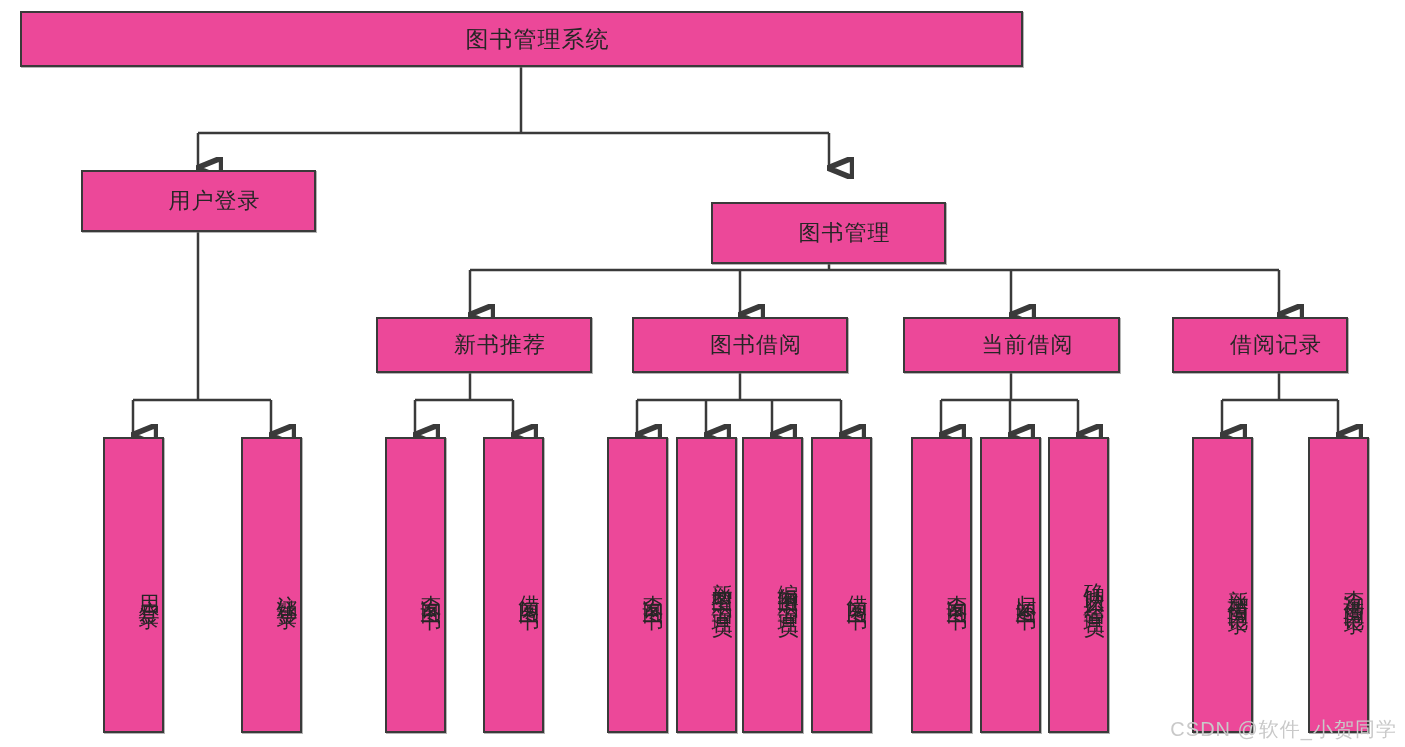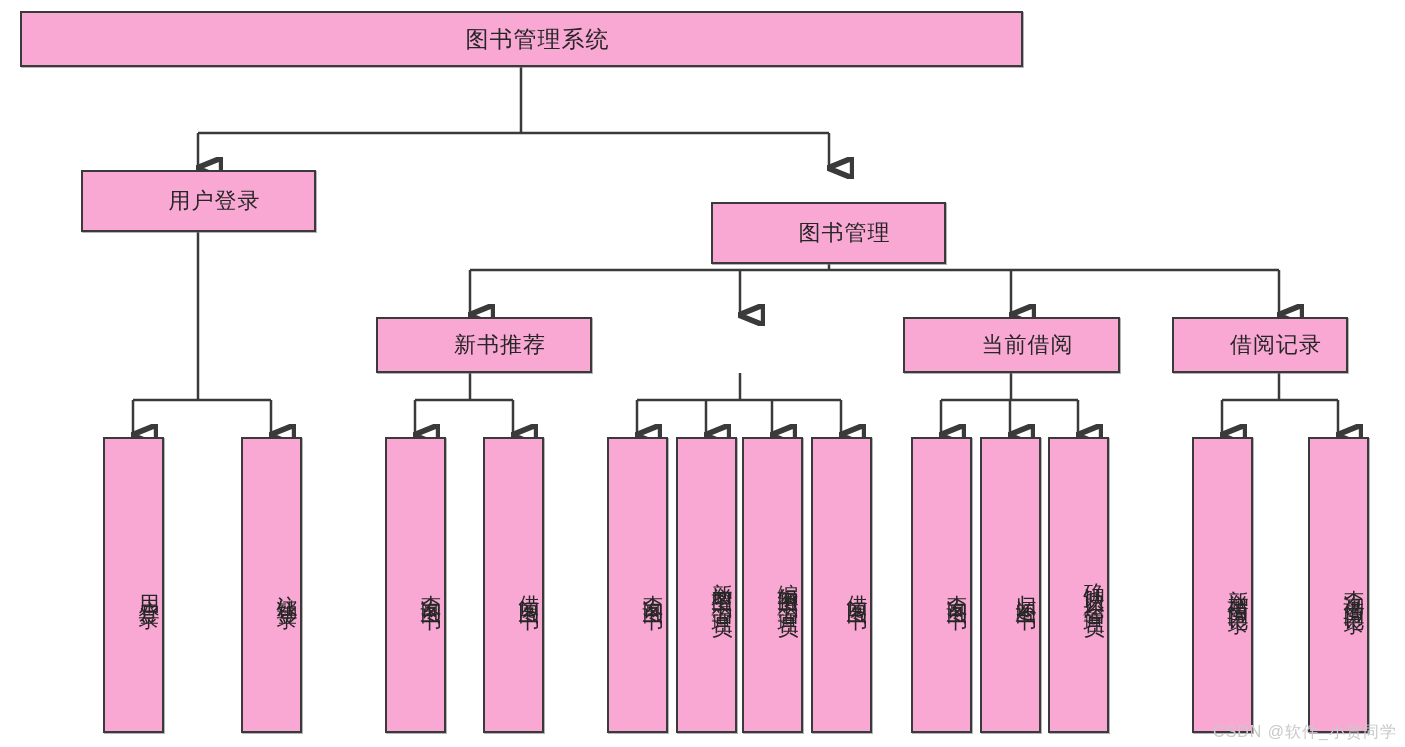--- a/index.html
+++ b/index.html
@@ -1,21 +1,21 @@
 <!DOCTYPE html>
 <html><head>
 <meta charset="utf-8">
 <style>
   html,body{margin:0;padding:0;background:#ffffff;}
   body{width:1405px;height:747px;font-family:"Liberation Sans","DejaVu Sans",sans-serif;}
   #diagram{position:relative;width:1405px;height:747px;overflow:hidden;background:#fff;}
   .node{
     position:absolute;
     box-sizing:border-box;
-    background:#f9a8d4;
+    background:#ec4899;
     border:2.5px solid #3a3a3a;
     display:flex;
     align-items:center;
     justify-content:center;
     color:#2b2b2b;
     box-shadow:1px 1px 0 rgba(120,120,120,.55);
     padding-left:32px;
   }
   .node .lbl{
     font-size:22px;
@@ -38,21 +38,21 @@
     white-space:normal;
     text-align:start;
   }
   .node.root .lbl{font-size:23px;}
   svg#links{position:absolute;left:0;top:0;width:1405px;height:747px;overflow:visible;}
   svg#links line, svg#links path{stroke:#3a3a3a;stroke-width:2.5;fill:none;}
   .wm{
     position:absolute;
     right:8px;
     bottom:4px;
-    font-size:16px;
+    font-size:20px;
     color:#c9c9c9;
     letter-spacing:1px;
     white-space:nowrap;
     user-select:none;
   }
 </style>
 </head>
 <body>
 
 <div id="diagram">
@@ -112,20 +112,23 @@
   <div class="node" style="left:81px;top:170px;width:235px;height:62px;">
     <span class="lbl">用户登录</span>
   </div>
   <div class="node" style="left:711px;top:170px;width:235px;height:62px;margin-top:32px;">
     <span class="lbl">图书管理</span>
   </div>
 
   <div class="node" style="left:376px;top:317px;width:216px;height:56px;">
     <span class="lbl">新书推荐</span>
   </div>
+  <div class="node" style="left:632px;top:317px;width:216px;height:56px;">
+    <span class="lbl">图书借阅</span>
+  </div>
   <div class="node" style="left:903px;top:317px;width:217px;height:56px;">
     <span class="lbl">当前借阅</span>
   </div>
   <div class="node" style="left:1172px;top:317px;width:176px;height:56px;">
     <span class="lbl">借阅记录</span>
   </div>
 
   <div class="node vert" style="left:103px;top:437px;width:61px;height:296px;">
     <span class="lbl">用户登录</span>
   </div>

